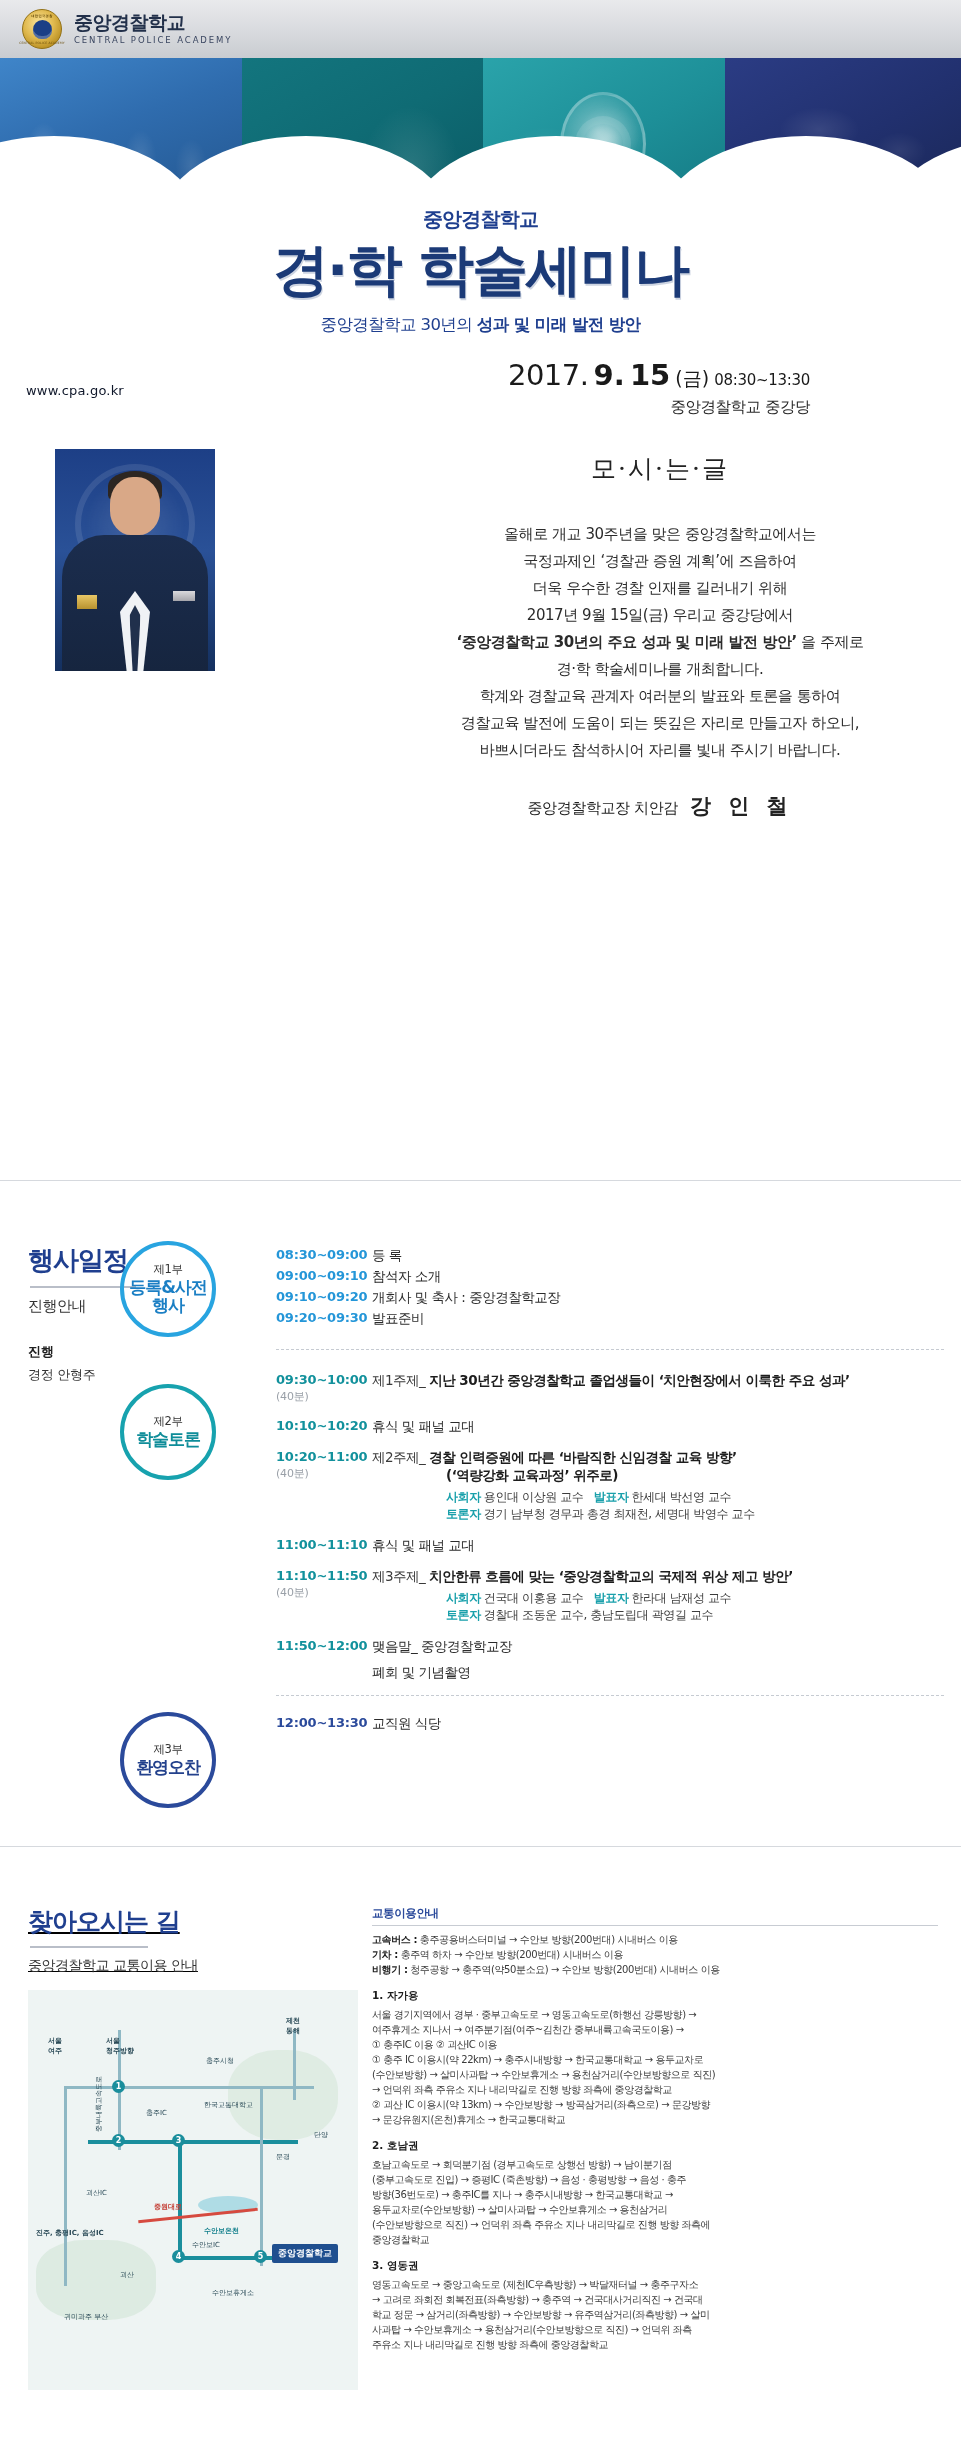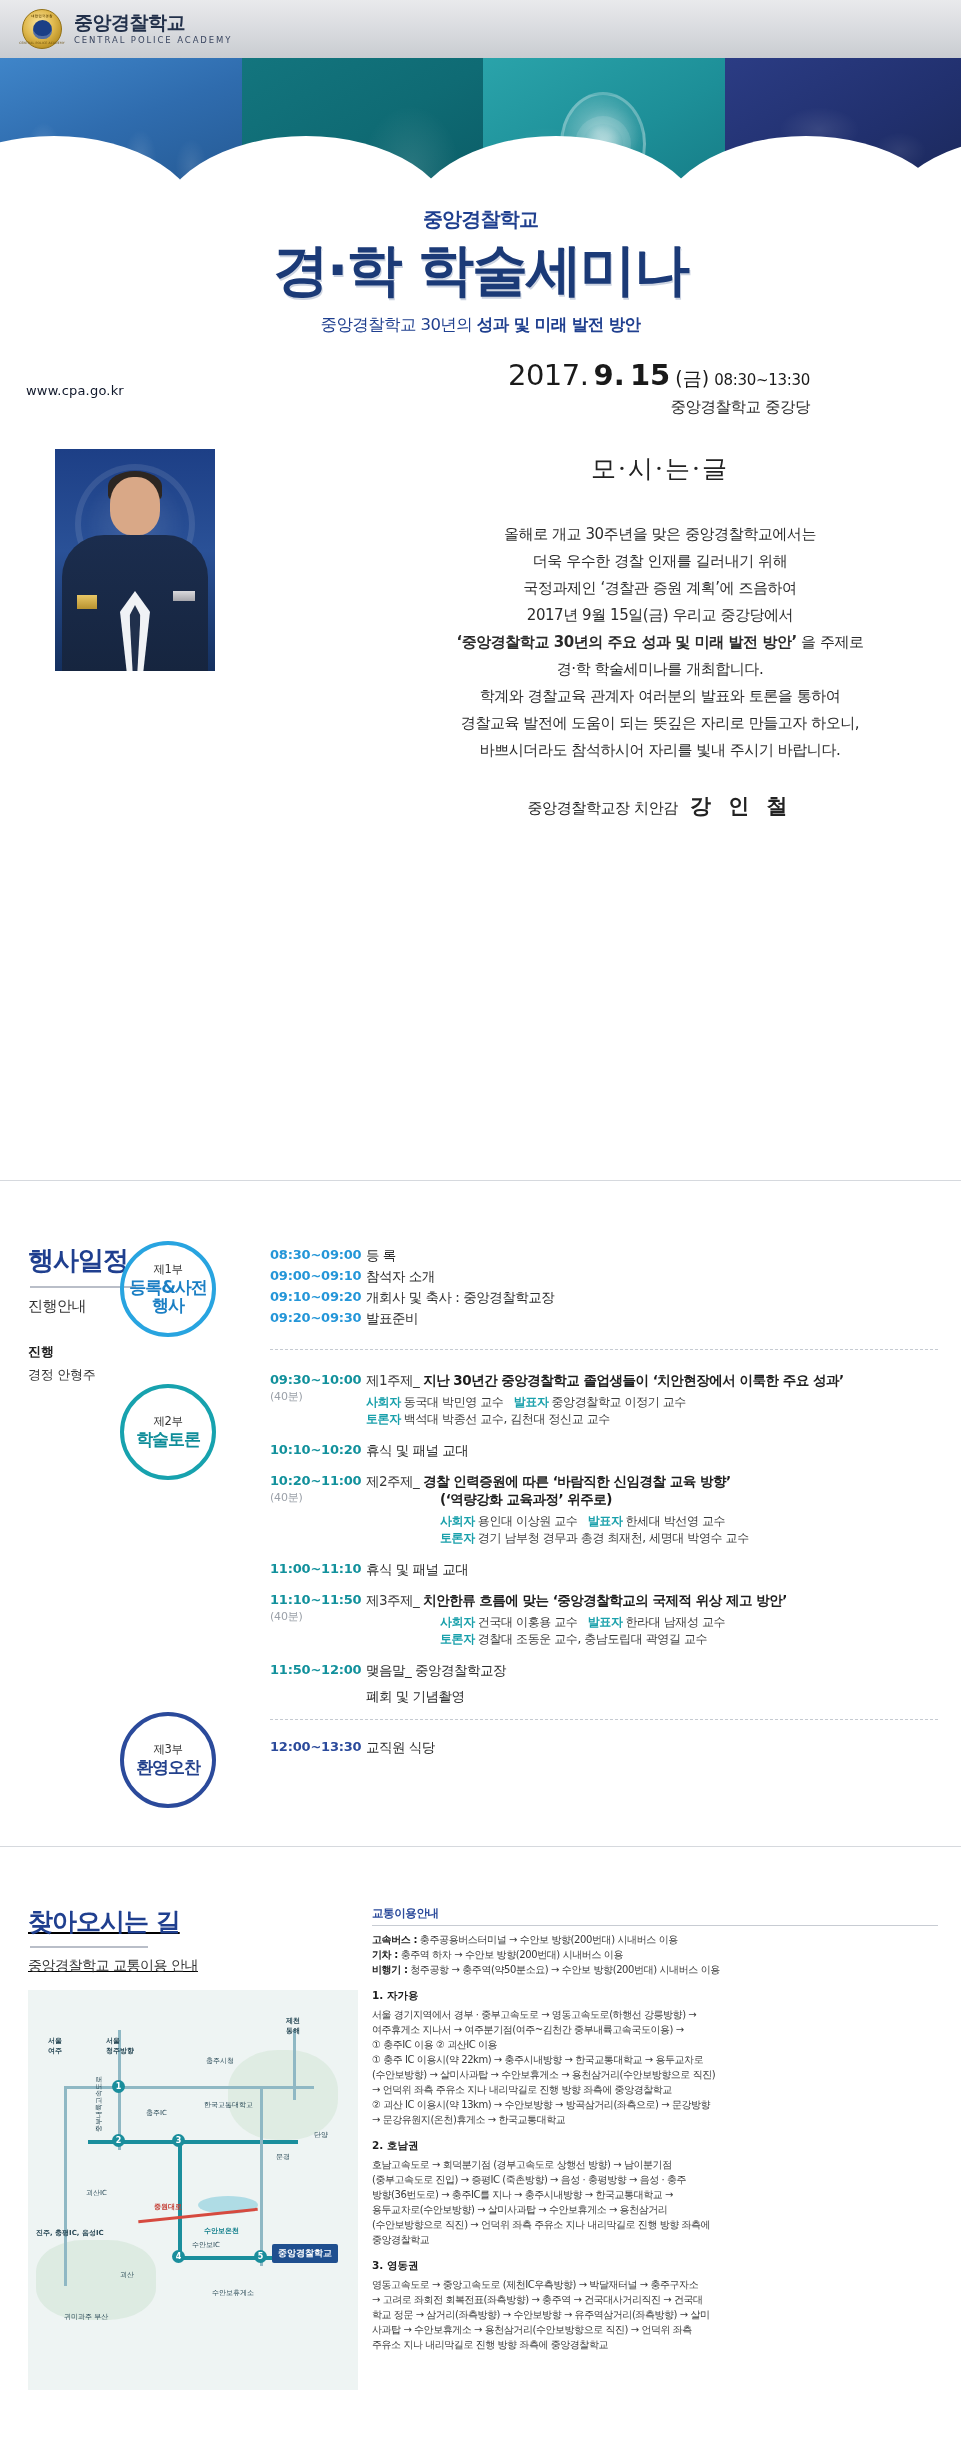--- a/index.html
+++ b/index.html
@@ -216,21 +216,21 @@
   }
   .circle .c-part { font-size: 11.5px; letter-spacing: -0.4px; }
   .circle .c-name { font-size: 17px; font-weight: bold; letter-spacing: -1.1px; margin-top: 2px; }
   .c1 { left: 120px; top: 1241px; border: 4px solid #28a4e0; color: #1b7fc4; }
   .c1 .c-part { color: #333; }
   .c2 { left: 120px; top: 1384px; border: 4px solid #17a2ae; color: #0f8d99; }
   .c2 .c-part { color: #333; }
   .c3 { left: 120px; top: 1712px; border: 4px solid #2b4a9b; color: #23418c; }
   .c3 .c-part { color: #333; }
 
-  .sched-list { position: absolute; left: 270px; top: 1246px; width: 668px; }
+  .sched-list { position: absolute; left: 276px; top: 1246px; width: 668px; }
   .srow { display: flex; align-items: flex-start; margin-bottom: 3px; }
   .stime {
     flex: 0 0 96px; font-size: 13px; font-weight: bold; letter-spacing: -0.2px;
     padding-top: 1px; white-space: nowrap;
   }
   .stime .dur { display:block; font-weight: normal; font-size: 11px; color:#9aa0a8; margin-top:2px; }
   .sbody { flex: 1; font-size: 13.5px; color: #2b2b2b; letter-spacing: -0.5px; line-height: 18px; }
   .t-blue  { color: #2496d8; }
   .t-teal  { color: #12919c; }
   .t-navy  { color: #2b4a9b; }
@@ -337,22 +337,22 @@
   <div class="photo-badge"></div>
   <div class="photo-rank"></div>
   <div class="photo-hair"></div>
   <div class="photo-head"></div>
 </div>
 
 <div class="greeting">
   <div class="greeting-head">모·시·는·글</div>
   <div class="greeting-body">
     <div>올해로 개교 30주년을 맞은 중앙경찰학교에서는</div>
+    <div>국정과제인 ‘경찰관 증원 계획’에 즈음하여</div>
     <div>더욱 우수한 경찰 인재를 길러내기 위해</div>
-    <div>국정과제인 ‘경찰관 증원 계획’에 즈음하여</div>
     <div>2017년 9월 15일(금) 우리교 중강당에서</div>
     <div><b>‘중앙경찰학교 30년의 주요 성과 및 미래 발전 방안’</b><span> 을 주제로</span></div>
     <div>경·학 학술세미나를 개최합니다.</div>
     <div>학계와 경찰교육 관계자 여러분의 발표와 토론을 통하여</div>
     <div>경찰교육 발전에 도움이 되는 뜻깊은 자리로 만들고자 하오니,</div>
     <div>바쁘시더라도 참석하시어 자리를 빛내 주시기 바랍니다.</div>
   </div>
   <div class="greeting-sign">
     <span>중앙경찰학교장 치안감</span><span class="name">강 인 철</span>
   </div>
@@ -404,29 +404,20 @@
   <div class="dash-sep" style="margin-top:22px;margin-bottom:21px;"></div>
 
   <div class="srow">
     <div class="stime t-teal">
       <span>09:30~10:00</span>
       <span class="dur">(40분)</span>
     </div>
     <div class="sbody">
       <span class="topic-lbl">제1주제_</span>
       <span class="topic-txt">지난 30년간 중앙경찰학교 졸업생들이 ‘치안현장에서 이룩한 주요 성과’</span>
-      <div class="people" style="padding-left:0;">
-        <div>
-          <span class="role">사회자</span><span>동국대 박민영 교수</span>
-          &nbsp;&nbsp;<span class="role">발표자</span><span>중앙경찰학교 이정기 교수</span>
-        </div>
-        <div>
-          <span class="role">토론자</span><span>백석대 박종선 교수, 김천대 정신교 교수</span>
-        </div>
-      </div>
     </div>
   </div>
 
   <div class="gap-sm"></div>
 
   <div class="srow">
     <div class="stime t-teal">10:10~10:20</div>
     <div class="sbody">휴식 및 패널 교대</div>
   </div>
 

